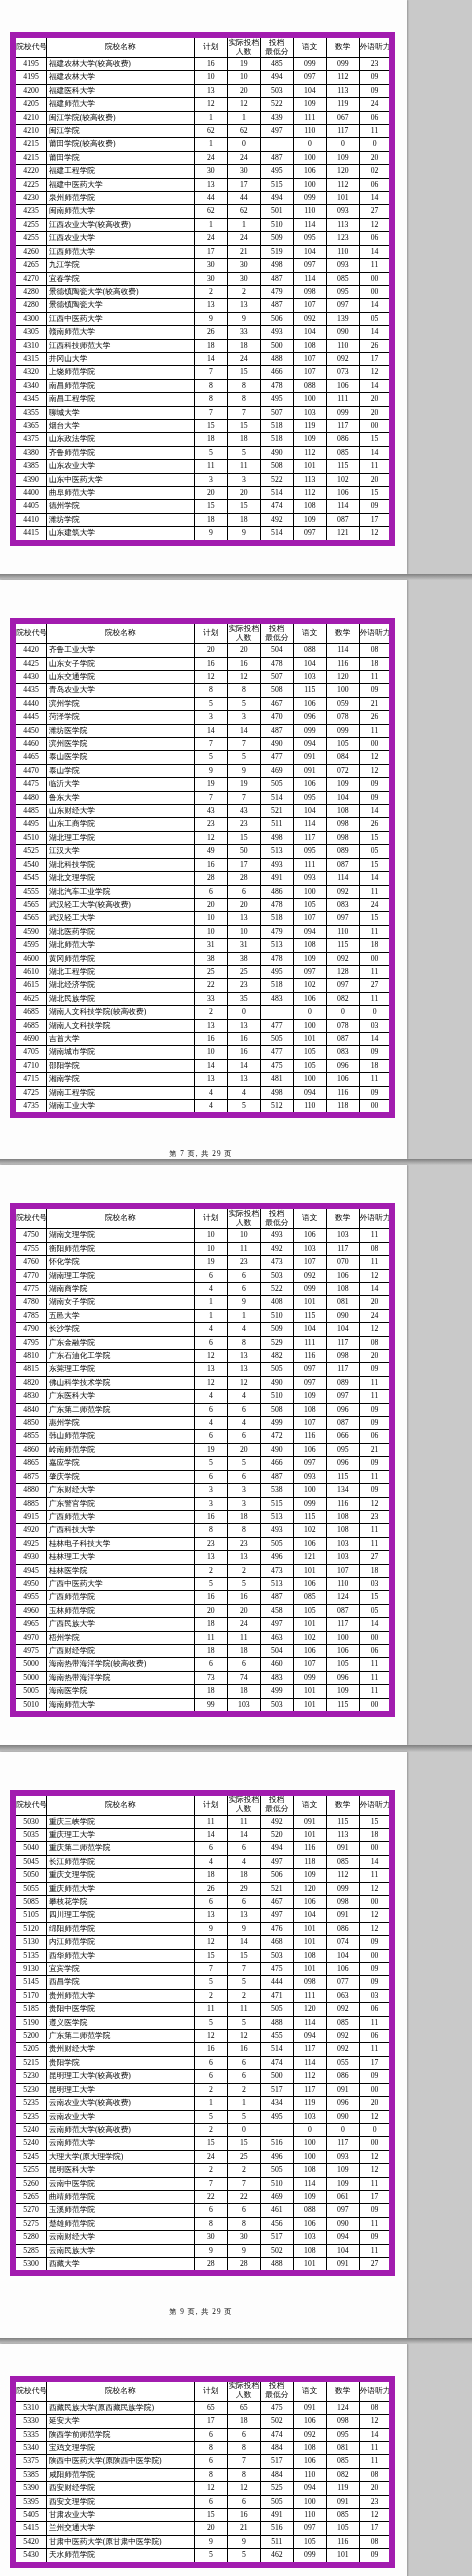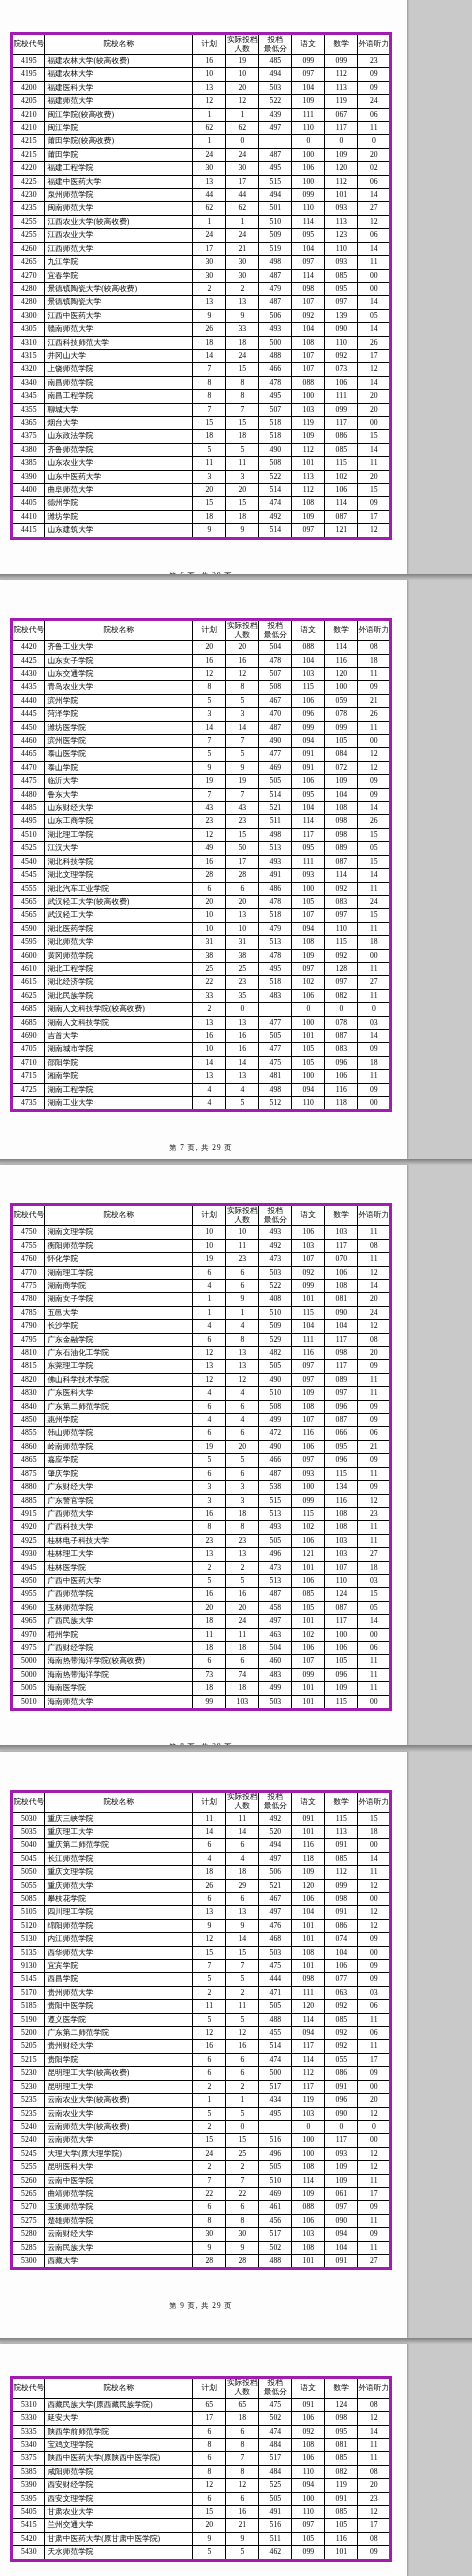--- a/index.html
+++ b/index.html
@@ -27,21 +27,21 @@
     width:473px;height:6.2px;
     background:linear-gradient(to bottom,#7f7f7f 0%,#a8a8a8 55%,#c6c6c6 100%);
   }
   .score-table{
     border-collapse:collapse;
     table-layout:fixed;
     width:381px;
     margin-left:10.3px;
     margin-top:38px;
     background:#fff;
-    border:3px solid #a21caf;
+    border:6px solid #a21caf;
   }
   .pages > .page:nth-child(1) .score-table,
   .pages > .page:nth-child(9) .score-table{margin-top:32px;}
   .score-table th,.score-table td{
     border:1px solid #000;
     border-left-width:0.5px;
     border-right-width:0.5px;
     overflow:hidden;
     white-space:nowrap;
     padding:0;

